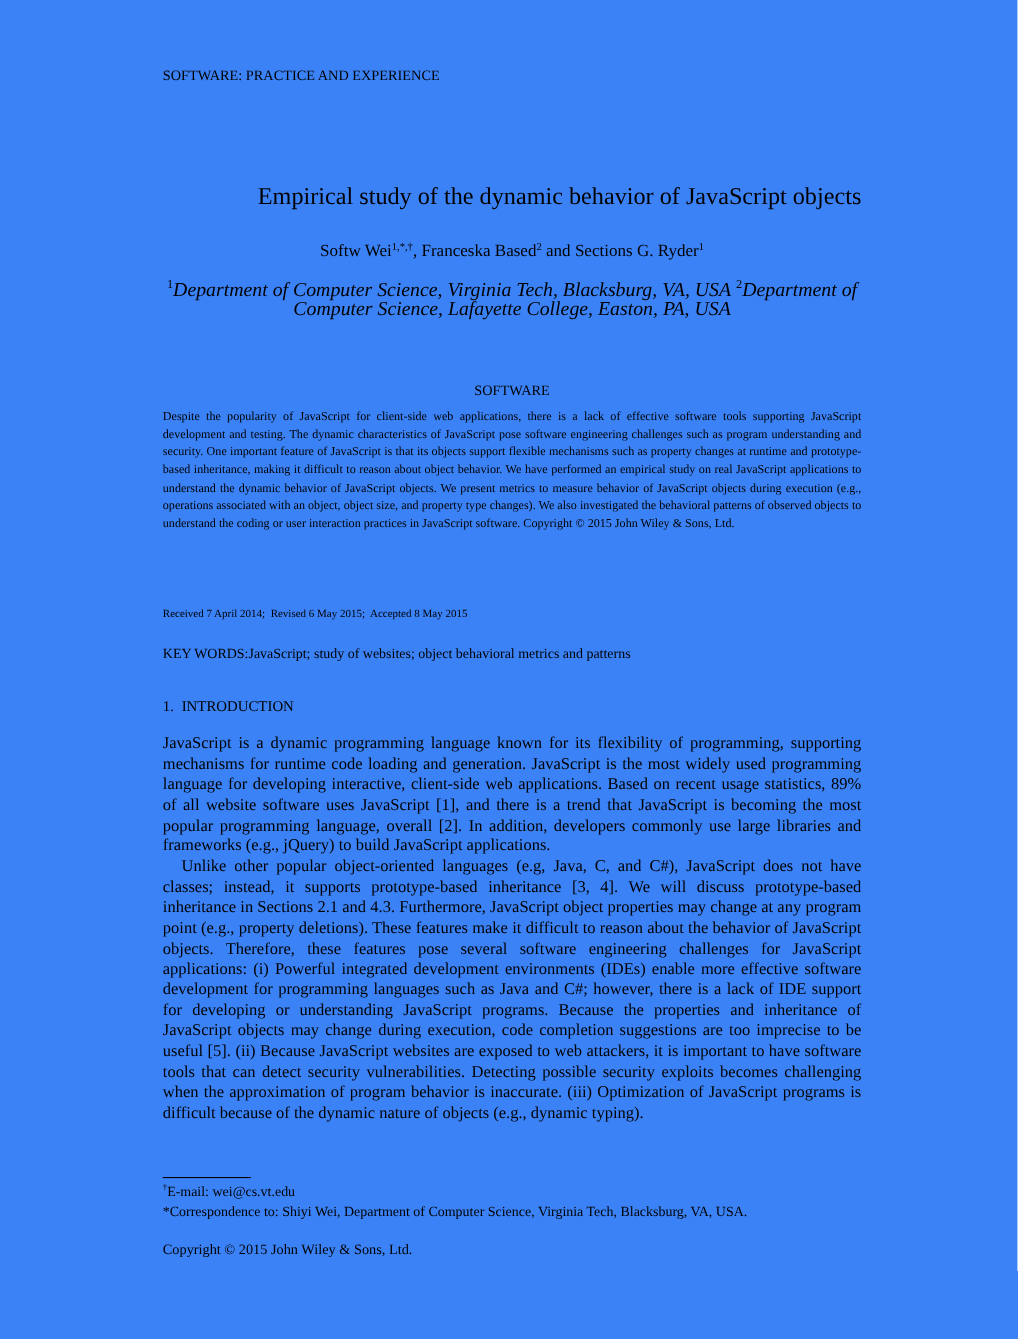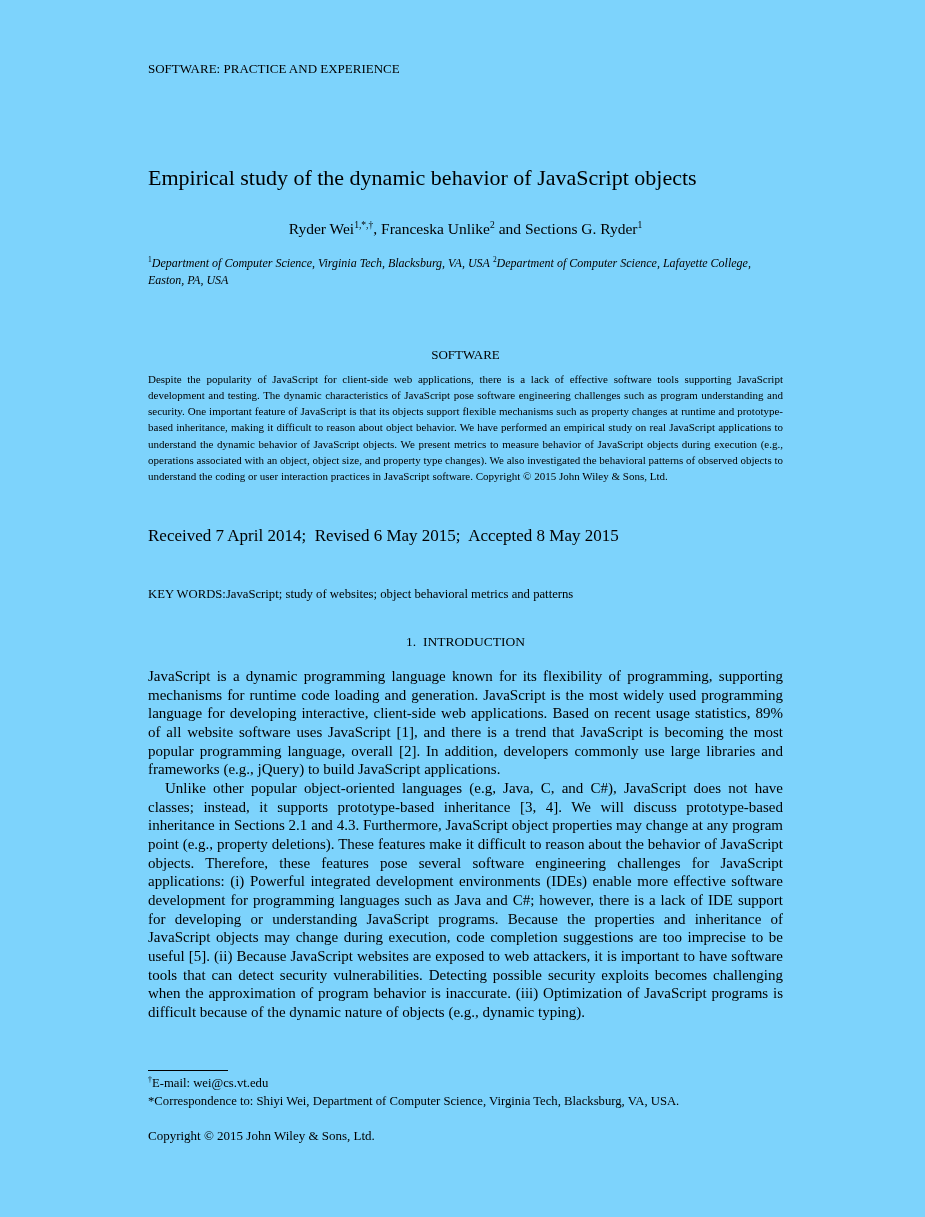--- a/index.html
+++ b/index.html
@@ -4,87 +4,87 @@
 <style>
   html, body {
     margin: 0;
     padding: 0;
     background: #ffffff;
   }
   .page {
     position: relative;
     width: 925px;
     height: 1217px;
-    background: #7dd3fc;
+    background: #3b82f6;
     color: #000000;
     font-family: "Liberation Serif", "DejaVu Serif", serif;
     overflow: hidden;
   }
   .block {
     position: absolute;
     left: 148px;
     width: 635px;
   }
   .journal-header {
     top: 61px;
     font-size: 13px;
     line-height: 16.5px;
   }
   .journal-header .jline { display: block; }
   .italic { font-style: italic; }
   .bold { font-weight: bold; }
   .paper-title {
     top: 163px;
-    text-align: left;
+    text-align: right;
     font-size: 22px;
     line-height: 30px;
   }
   .authors-line {
     top: 218px;
     text-align: center;
     font-size: 15.5px;
     line-height: 22px;
   }
   .authors-line sup, .affils sup, .fn sup {
     font-size: 0.62em;
     line-height: 0;
   }
   .affils {
     top: 255px;
-    font-size: 12px;
+    text-align: center;
+    font-size: 18px;
     line-height: 16.5px;
   }
   .affils .aff-text { font-style: italic; }
   .summary-heading {
     top: 347px;
     text-align: center;
     font-size: 13px;
     line-height: 16px;
   }
   .summary-body {
     top: 371px;
     font-size: 11px;
     line-height: 16.15px;
     text-align: justify;
   }
   .history-line {
-    top: 528px;
-    font-size: 17px;
+    top: 551px;
+    font-size: 10px;
     line-height: 16px;
     white-space: pre-wrap;
   }
   .keywords-line {
     top: 586px;
     font-size: 12.7px;
     line-height: 16px;
   }
   .keywords-line .kw-text { margin-left: 0; }
   .section-heading {
     top: 633px;
-    text-align: center;
     font-size: 13.5px;
     line-height: 17px;
   }
   .section-heading .sec-title { margin-left: 7px; }
   .intro-body {
     top: 667px;
     font-size: 15px;
     line-height: 18.65px;
     text-align: justify;
   }
@@ -113,21 +113,21 @@
 
 <div class="page">
 
   <div class="block journal-header">
     <span class="jline">SOFTWARE: PRACTICE AND EXPERIENCE</span>
   </div>
 
   <h1 class="block paper-title" style="margin:0; font-weight:normal;">Empirical study of the dynamic behavior of JavaScript objects</h1>
 
   <div class="block authors-line">
-    <span>Ryder Wei</span><sup>1,*,†</sup><span>, </span><span>Franceska Unlike</span><sup>2</sup><span> and </span><span>Sections G. Ryder</span><sup>1</sup>
+    <span>Softw Wei</span><sup>1,*,†</sup><span>, </span><span>Franceska Based</span><sup>2</sup><span> and </span><span>Sections G. Ryder</span><sup>1</sup>
   </div>
 
   <div class="block affils">
     <span class="jline"><sup>1</sup><span class="aff-text">Department of Computer Science, Virginia Tech, Blacksburg, VA, USA</span></span>
     <span class="jline"><sup>2</sup><span class="aff-text">Department of Computer Science, Lafayette College, Easton, PA, USA</span></span>
   </div>
 
   <div class="block summary-heading">SOFTWARE</div>
 
   <div class="block summary-body">Despite the popularity of JavaScript for client-side web applications, there is a lack of effective software tools supporting JavaScript development and testing. The dynamic characteristics of JavaScript pose software engineering challenges such as program understanding and security. One important feature of JavaScript is that its objects support flexible mechanisms such as property changes at runtime and prototype-based inheritance, making it difficult to reason about object behavior. We have performed an empirical study on real JavaScript applications to understand the dynamic behavior of JavaScript objects. We present metrics to measure behavior of JavaScript objects during execution (e.g., operations associated with an object, object size, and property type changes). We also investigated the behavioral patterns of observed objects to understand the coding or user interaction practices in JavaScript software.  Copyright © 2015 John Wiley &amp; Sons, Ltd.</div>

